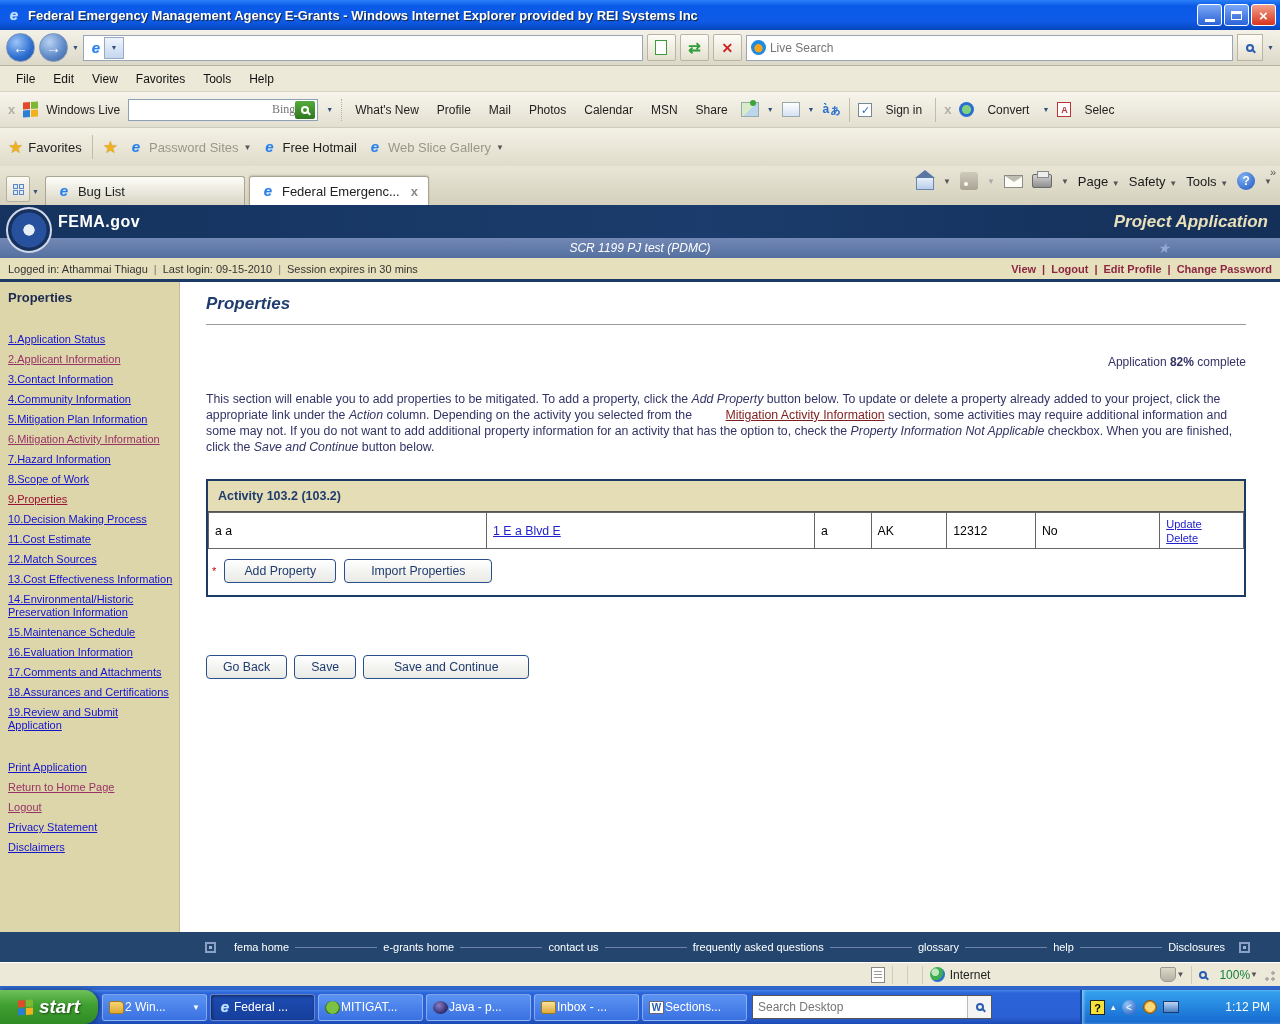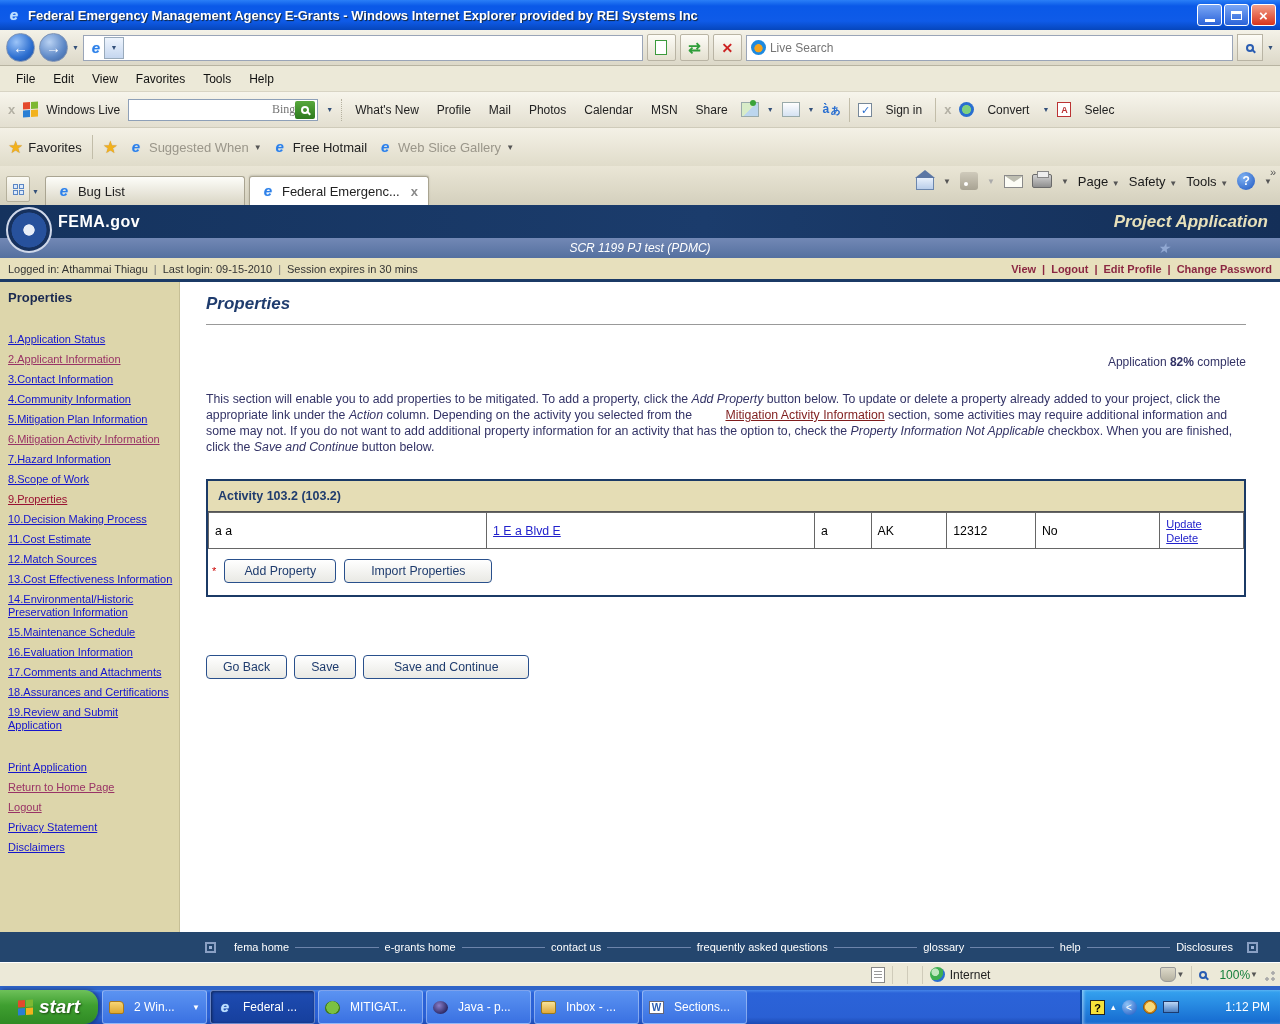--- a/index.html
+++ b/index.html
@@ -133,21 +133,21 @@
   table.act { width:100%; border-collapse:collapse; font-size:12.3px; }
   table.act th { background:#c8c8c8; color:#1f3c6e; font-weight:normal; text-align:center; border:1px solid #777; height:38px; padding:2px 4px; }
   table.act td { border:1px solid #666; height:36px; padding:2px 6px; color:#000; vertical-align:middle; background:#fff; }
   table.act td a, .act-actions a { color:#2222cc; text-decoration:underline; cursor:pointer; }
   .act-actions { font-size:11px; line-height:14px; }
   .act-btnrow { padding:10px 6px 12px 4px; display:flex; align-items:center; gap:8px; background:#fff; }
   .btn { border:1px solid #29508c; border-radius:4px; background:linear-gradient(180deg,#ffffff,#e9e9e4); color:#1f3c6e; font-size:12.3px; font-family:"Liberation Sans",sans-serif; padding:4px 16px; cursor:pointer; }
   .pagebtns { margin-top:58px; display:flex; gap:7px; }
 
   
-  .pagefooter { height:30px; background:#24466e; display:flex; align-items:center; padding:0 22px 0 205px; gap:0; color:#fff; font-size:11px; flex:0 0 auto; position:relative; }
+  .pagefooter { height:30px; background:#24466e; display:flex; align-items:center; padding:0 30px 0 205px; gap:0; color:#fff; font-size:11px; flex:0 0 auto; position:relative; }
   .f-sq { width:11px; height:11px; border:2px solid #8aa0c4; background:#24466e; position:relative; margin-right:18px; }
   .f-sq::after { content:""; position:absolute; inset:2px; background:#9db3d6; }
   .f-line { flex:1; height:5px; border-bottom:1px solid #6d84ab; margin:0 6px 4px 6px; min-width:18px; }
   .f-link { white-space:nowrap; cursor:pointer; }
   .f-sq.right { margin:0 0 0 14px; }
 
   
   .statuswrap { flex:0 0 auto; }
   .statusbar { height:24px; background:#ece9d8; border-top:1px solid #fff; display:flex; align-items:center; padding:0 4px; font-size:12px; color:#222; }
   .sb-spacer { flex:1; }
@@ -160,21 +160,21 @@
   .grip { width:14px; height:14px; margin-left:4px; background:
     radial-gradient(circle at 11px 11px,#aaa 1.5px,transparent 2px),
     radial-gradient(circle at 11px 5px,#aaa 1.5px,transparent 2px),
     radial-gradient(circle at 5px 11px,#aaa 1.5px,transparent 2px); }
   .blue-edge { height:4px; background:#2f64c8; }
 
   
   .taskbar { height:34px; background:linear-gradient(180deg,#4584e8 0%,#2b63d9 9%,#2a60d4 80%,#1c4ab4 100%); display:flex; align-items:stretch; flex:0 0 auto; }
   .startbtn { width:98px; background:linear-gradient(180deg,#6ec15a 0%,#3f9f30 45%,#2f8a24 100%); border-radius:0 14px 14px 0; display:flex; align-items:center; justify-content:center; gap:6px; color:#fff; font-weight:bold; font-style:italic; font-size:19px; text-shadow:1px 1px 2px #1c4a12; box-shadow:2px 0 4px rgba(0,0,0,.4); }
   .taskitems { display:flex; align-items:center; gap:3px; padding:0 4px; flex:1; overflow:hidden; }
-  .titem { height:34px; flex:0 0 105px; border-radius:3px; background:linear-gradient(180deg,#5b93f2,#3a71e2); border:1px solid rgba(255,255,255,.35); color:#fff; font-size:12px; display:flex; align-items:center; gap:10px; padding:0 6px; white-space:nowrap; overflow:hidden; }
+  .titem { height:27px; flex:0 0 105px; border-radius:3px; background:linear-gradient(180deg,#5b93f2,#3a71e2); border:1px solid rgba(255,255,255,.35); color:#fff; font-size:12px; display:flex; align-items:center; gap:1px; padding:0 6px; white-space:nowrap; overflow:hidden; }
   .titem.active { background:linear-gradient(180deg,#1e4cb2,#163f9d); box-shadow:inset 1px 1px 3px rgba(0,0,0,.5); }
   .ticon { width:15px; height:13px; flex:0 0 auto; display:inline-block; }
   .ic-folder { background:linear-gradient(180deg,#f7d575,#dfa933); border:1px solid #a8791c; border-radius:2px 4px 2px 2px; }
   .ic-frog { background:radial-gradient(circle,#7bc142 0 60%,#3f7a1d 65%); border-radius:50% 50% 40% 40%; }
   .ic-java { background:radial-gradient(circle at 40% 35%,#8a7ec9,#2d2a66 70%); border-radius:50%; }
   .ic-inbox { background:linear-gradient(180deg,#f7e39a,#e0a93a); border:1px solid #9a7a1c; border-radius:2px; }
   .ic-word { background:#fff; border:1px solid #667; color:#2a5db2; font-weight:bold; font-size:10px; line-height:12px; text-align:center; }
   .tsearch { height:24px; align-self:center; flex:0 0 240px; background:#fff; border:1px solid #555; display:flex; align-items:center; margin:0 2px; }
   .tsearch input { flex:1; border:none; outline:none; font-size:12px; color:#999; padding:0 5px; font-family:"Liberation Sans",sans-serif; }
   .tsearch .tsbtn { width:24px; height:100%; border-left:1px solid #bbb; display:flex; align-items:center; justify-content:center; background:#f4f4f4; }
@@ -280,21 +280,21 @@
 
 <div class="favbar">
   <span class="fav-item">
     <span class="star">★</span>
     <span class="lbl-dark">Favorites</span>
   </span>
   <span class="vsep"></span>
   <span class="star">★</span>
   <span class="fav-item">
     <span class="ie-e">e</span>
-    <span class="lbl-gray">Suggested When</span>
+    <span class="lbl-gray">Password Sites</span>
     <span class="darr">▼</span>
   </span>
   <span class="fav-item">
     <span class="ie-e">e</span>
     <span class="lbl-dark">Free Hotmail</span>
   </span>
   <span class="fav-item">
     <span class="ie-e">e</span>
     <span class="lbl-gray">Web Slice Gallery</span>
     <span class="darr">▼</span>
@@ -516,20 +516,26 @@
       <span>Java - p...</span>
     </div>
     <div class="titem">
       <span class="ticon ic-inbox"></span>
       <span>Inbox - ...</span>
     </div>
     <div class="titem">
       <span class="ticon ic-word">W</span>
       <span>Sections...</span>
     </div>
+    <div class="tsearch">
+      <input placeholder="Search Desktop" style="">
+      <span class="tsbtn">
+          <span class="mag"></span>
+        </span>
+    </div>
   </div>
   <div class="tray">
     <span class="tr-q">?</span>
     <span class="tr-up">▴</span>
     <span class="tr-chev">&lt;</span>
     <span class="tr-clock"></span>
     <span class="tr-net"></span>
     <span class="time">1:12 PM</span>
   </div>
 </div>

